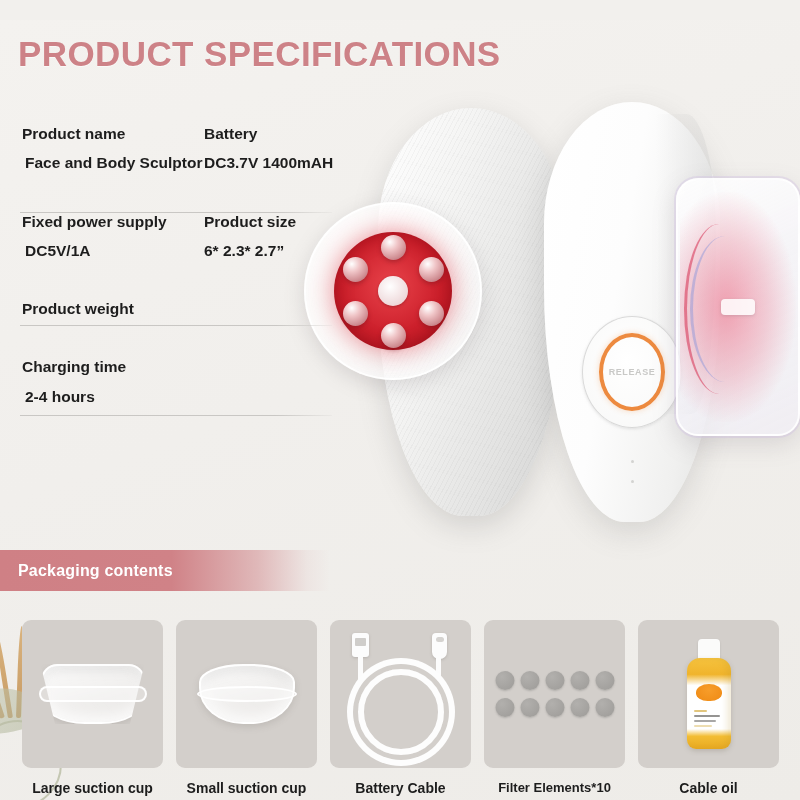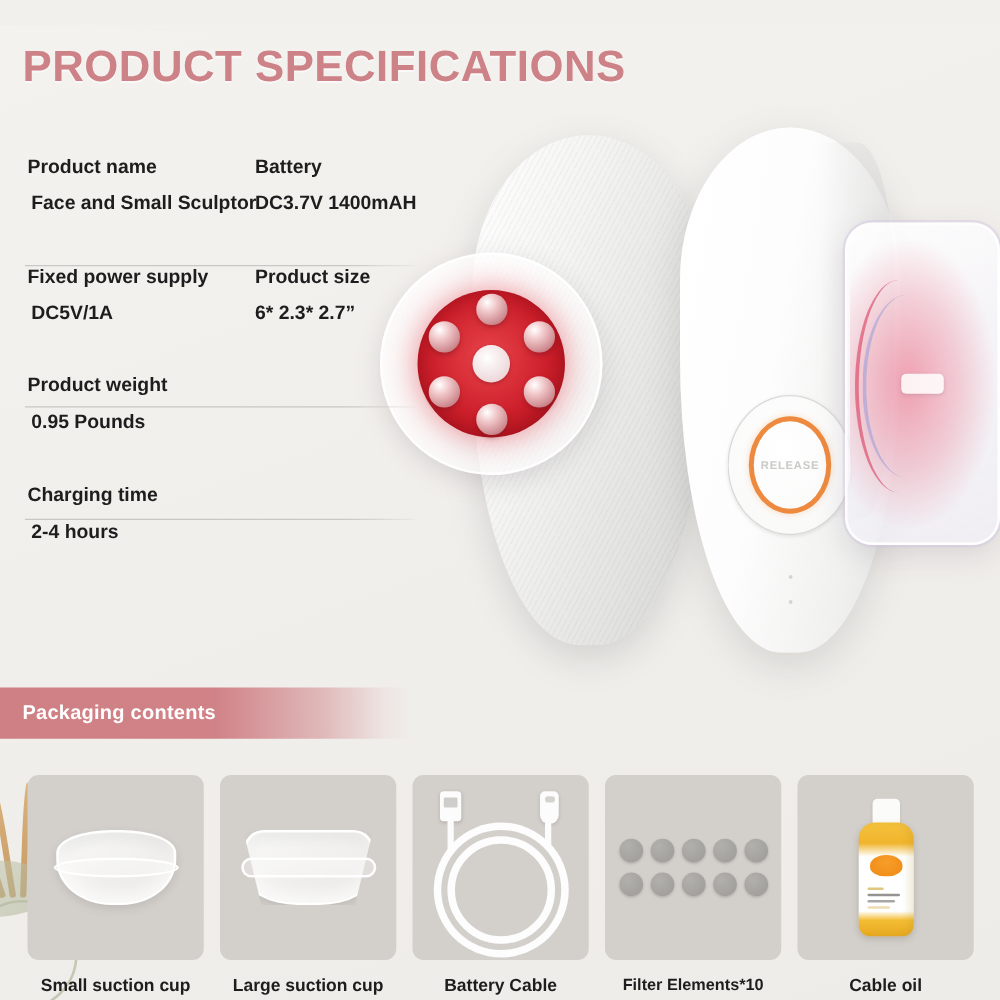--- a/index.html
+++ b/index.html
@@ -420,21 +420,21 @@
       <div id="sq-nozzle"></div>
     </div>
   </div>
 
   <div id="spec-table">
 
     <div class="spec-row" style="padding-top:2px;">
       <div class="spec-pair">
         <div class="spec-col left">
           <div class="spec-key">Product name</div>
-          <div class="spec-val">Face and Small Sculptor</div>
+          <div class="spec-val">Face and Body Sculptor</div>
         </div>
         <div class="spec-col">
           <div class="spec-key">Battery</div>
           <div class="spec-val">DC3.7V 1400mAH</div>
         </div>
       </div>
     </div>
 
     <div class="spec-divider" style="top:88px;"></div>
 
@@ -449,21 +449,20 @@
           <div class="spec-val">6* 2.3* 2.7”</div>
         </div>
       </div>
     </div>
 
     <div class="spec-divider" style="top:201px;"></div>
 
     <div class="spec-row" style="padding-top:42px;">
       <div class="spec-col left">
         <div class="spec-key">Product weight</div>
-        <div class="spec-val">0.95 Pounds</div>
       </div>
     </div>
 
     <div class="spec-divider" style="top:291px;"></div>
 
     <div class="spec-row" style="padding-top:42px;">
       <div class="spec-col left">
         <div class="spec-key">Charging time</div>
         <div class="spec-val">2-4 hours</div>
       </div>
@@ -482,32 +481,32 @@
     <div class="frond" style="left:46px;top:28px;height:74px;transform:rotate(20deg)"></div>
 
   </div>
   <div id="leafB"></div>
   <div id="leafA"></div>
 
   <div id="pack-cards">
 
     <div class="pack-card">
       <div class="pack-thumb">
+        <div class="cup-square"></div>
+        <div class="cup-rim sq"></div>
+      </div>
+      <div class="pack-label">Large suction cup</div>
+    </div>
+
+    <div class="pack-card">
+      <div class="pack-thumb">
         <div class="cup-round"></div>
         <div class="cup-rim"></div>
       </div>
       <div class="pack-label">Small suction cup</div>
-    </div>
-
-    <div class="pack-card">
-      <div class="pack-thumb">
-        <div class="cup-square"></div>
-        <div class="cup-rim sq"></div>
-      </div>
-      <div class="pack-label">Large suction cup</div>
     </div>
 
     <div class="pack-card">
       <div class="pack-thumb">
         <div class="plug usb-a"></div>
         <div class="plug usb-c"></div>
         <div class="cable-wire w1"></div>
         <div class="cable-wire w2"></div>
         <div class="cable-loop"></div>
       </div>

